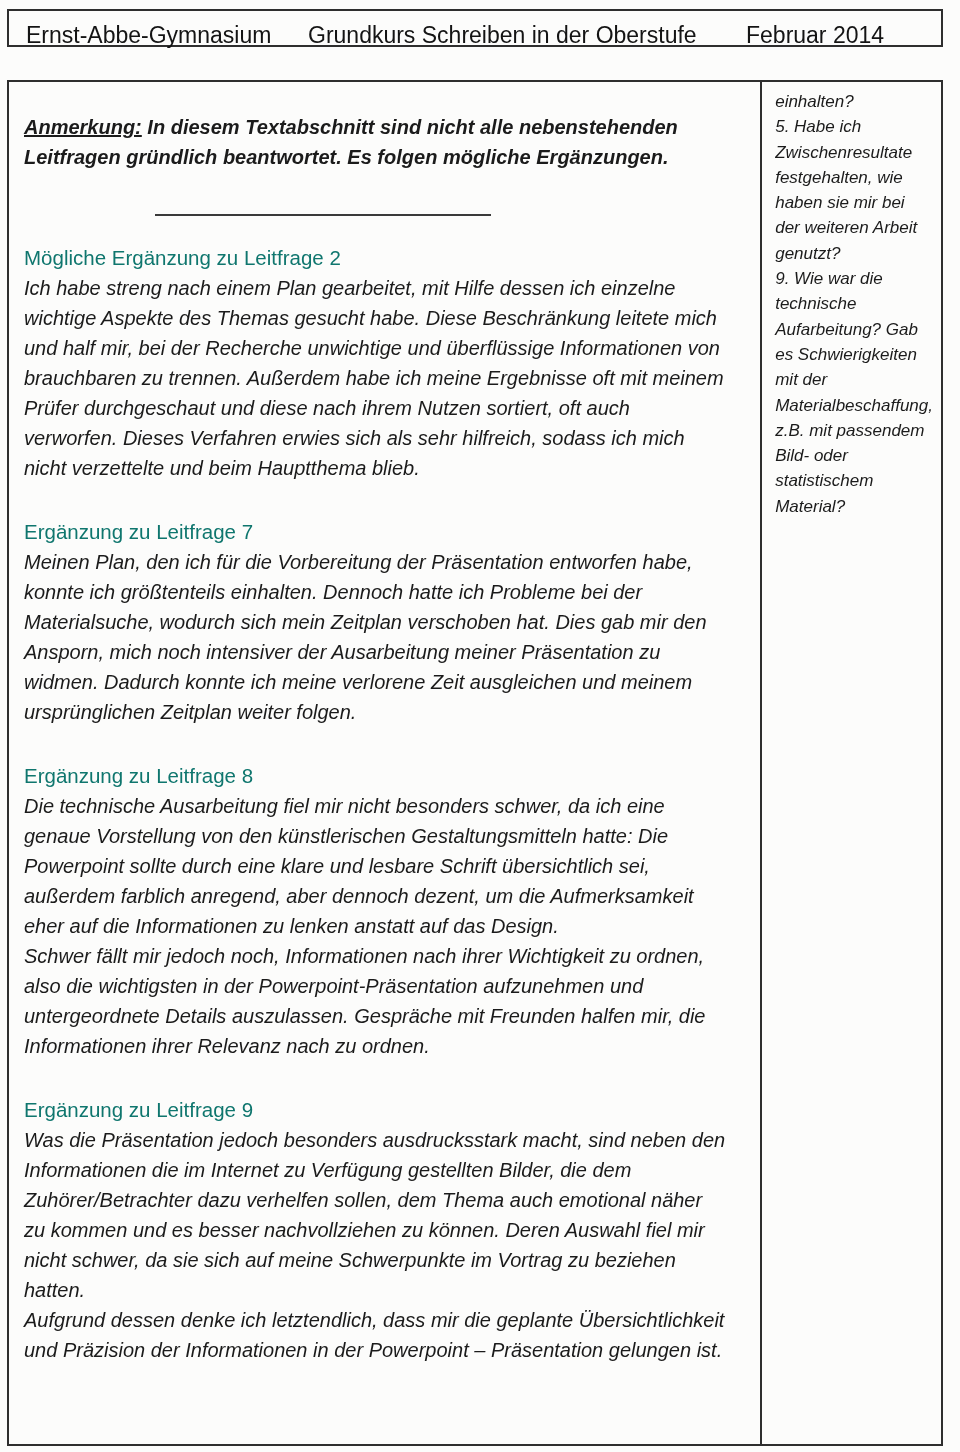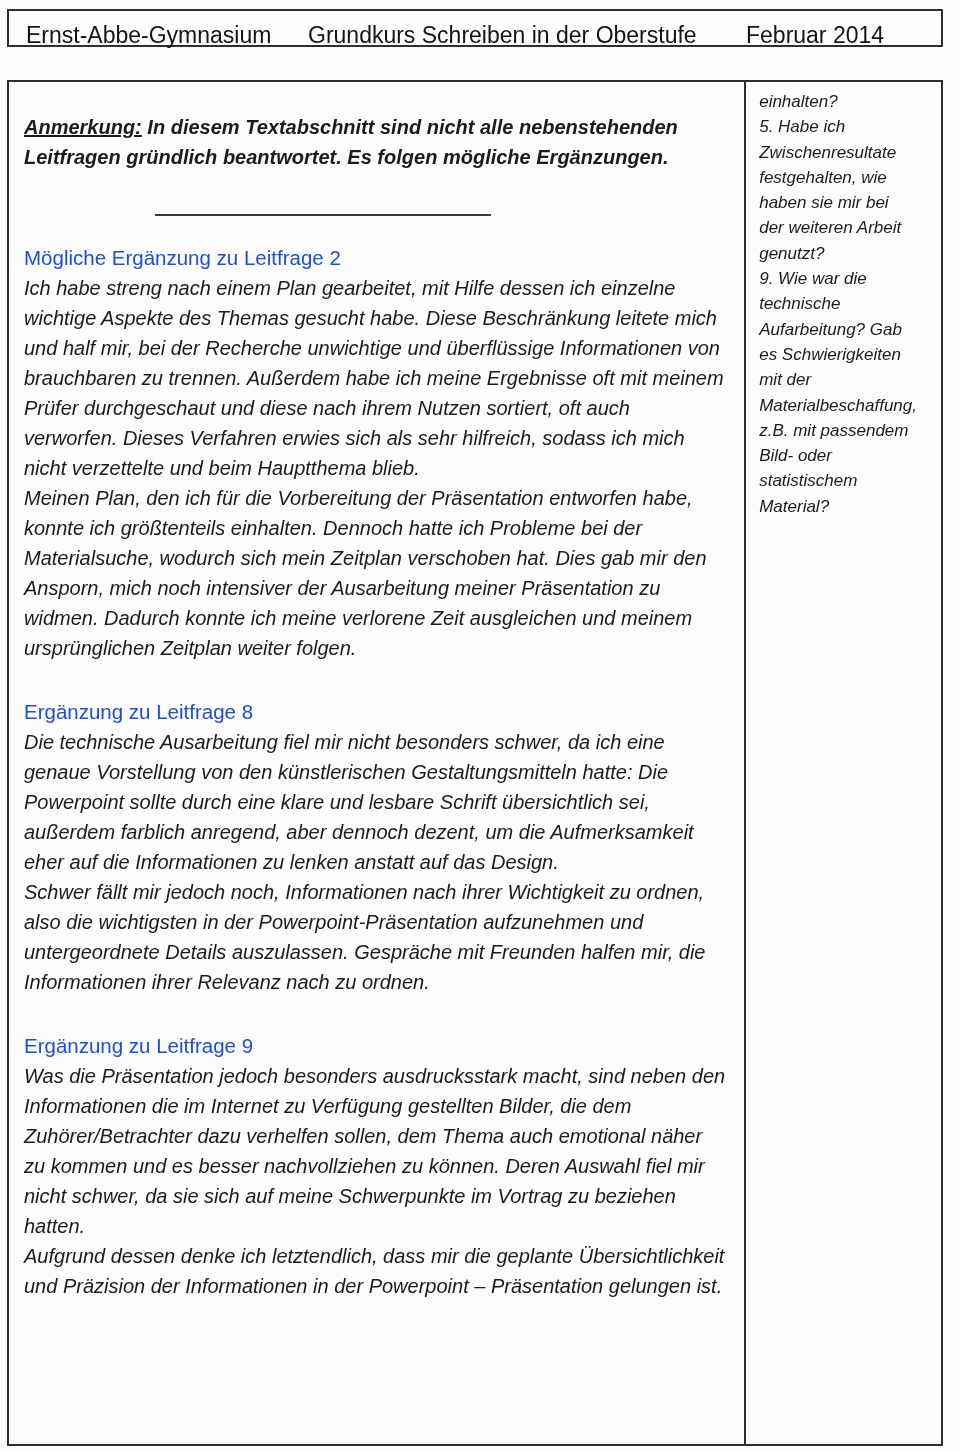--- a/index.html
+++ b/index.html
@@ -51,21 +51,21 @@
     box-sizing: border-box;
     width: 846px;
     padding: 30px 8px 0 15px;
     font-size: 20px;
     line-height: 30px;
   }
   .side-cell {
     box-sizing: border-box;
     flex: 1;
     border-left: 2px solid #2e2e2e;
-    padding: 7px 24px 0 13px;
+    padding: 7px 8px 0 13px;
     font-size: 17px;
     line-height: 25.3px;
     font-style: italic;
   }
 
   .note {
     margin: 0;
     font-style: italic;
     font-weight: 600;
     max-width: 680px;
@@ -76,21 +76,21 @@
     width: 336px;
     height: 0;
     border-top: 2.5px solid #3a3a3a;
     margin: 42px 0 0 131px;
   }
 
   .section-heading {
     margin: 27px 0 0 0;
     font-style: normal;
     font-size: 20.5px;
-    color: #1d4ed8;
+    color: #0f766e;
   }
   .section-heading.spaced { margin-top: 34px; }
 
   .para {
     margin: 0;
     font-style: italic;
     max-width: 702px;
   }
 
   .sidebar-question { margin: 0; }
@@ -112,20 +112,21 @@
 
       <p class="note">
         <span class="note-label">Anmerkung:</span><span> In diesem Textabschnitt sind nicht alle nebenstehenden Leitfragen gründlich beantwortet. Es folgen mögliche Ergänzungen.</span>
       </p>
 
       <div class="divider-line"></div>
 
       <p class="section-heading">Mögliche Ergänzung zu Leitfrage 2</p>
       <p class="para">Ich habe streng nach einem Plan gearbeitet, mit Hilfe dessen ich einzelne wichtige Aspekte des Themas gesucht habe. Diese Beschränkung leitete mich und half mir,  bei der Recherche unwichtige und überflüssige Informationen von brauchbaren zu trennen. Außerdem habe ich meine Ergebnisse oft mit meinem Prüfer durchgeschaut und diese nach ihrem Nutzen sortiert, oft auch verworfen. Dieses Verfahren erwies sich als sehr hilfreich, sodass ich mich nicht verzettelte und beim Hauptthema blieb.</p>
 
+      <p class="section-heading spaced">Ergänzung zu Leitfrage 7</p>
       <p class="para">Meinen Plan, den ich für die Vorbereitung der Präsentation entworfen habe, konnte ich größtenteils einhalten. Dennoch hatte ich Probleme bei der Materialsuche, wodurch sich mein Zeitplan verschoben hat. Dies gab mir den Ansporn,  mich noch intensiver der Ausarbeitung meiner Präsentation zu widmen. Dadurch konnte ich meine verlorene Zeit ausgleichen und meinem ursprünglichen Zeitplan weiter folgen.</p>
 
       <p class="section-heading spaced">Ergänzung zu Leitfrage 8</p>
       <p class="para">Die technische Ausarbeitung fiel mir nicht besonders schwer, da ich eine genaue Vorstellung von den künstlerischen Gestaltungsmitteln hatte: Die Powerpoint sollte durch eine klare und lesbare Schrift übersichtlich sei, außerdem farblich anregend, aber dennoch dezent, um die Aufmerksamkeit eher auf die Informationen zu lenken anstatt auf das Design.</p>
       <p class="para">Schwer fällt mir jedoch noch, Informationen nach ihrer Wichtigkeit zu ordnen, also die wichtigsten in der  Powerpoint-Präsentation aufzunehmen und untergeordnete Details auszulassen. Gespräche mit Freunden halfen mir, die Informationen ihrer Relevanz nach zu ordnen.</p>
 
       <p class="section-heading spaced">Ergänzung zu Leitfrage 9</p>
       <p class="para">Was die Präsentation jedoch besonders ausdrucksstark macht,  sind neben den Informationen die im Internet zu Verfügung gestellten Bilder, die dem Zuhörer/Betrachter dazu verhelfen sollen,  dem Thema auch emotional näher zu kommen und es besser nachvollziehen zu können. Deren Auswahl fiel mir nicht schwer, da sie sich auf meine Schwerpunkte im Vortrag zu beziehen hatten.</p>
       <p class="para">Aufgrund dessen denke ich letztendlich, dass mir die geplante Übersichtlichkeit und Präzision der Informationen in der Powerpoint – Präsentation gelungen ist.</p>
 

